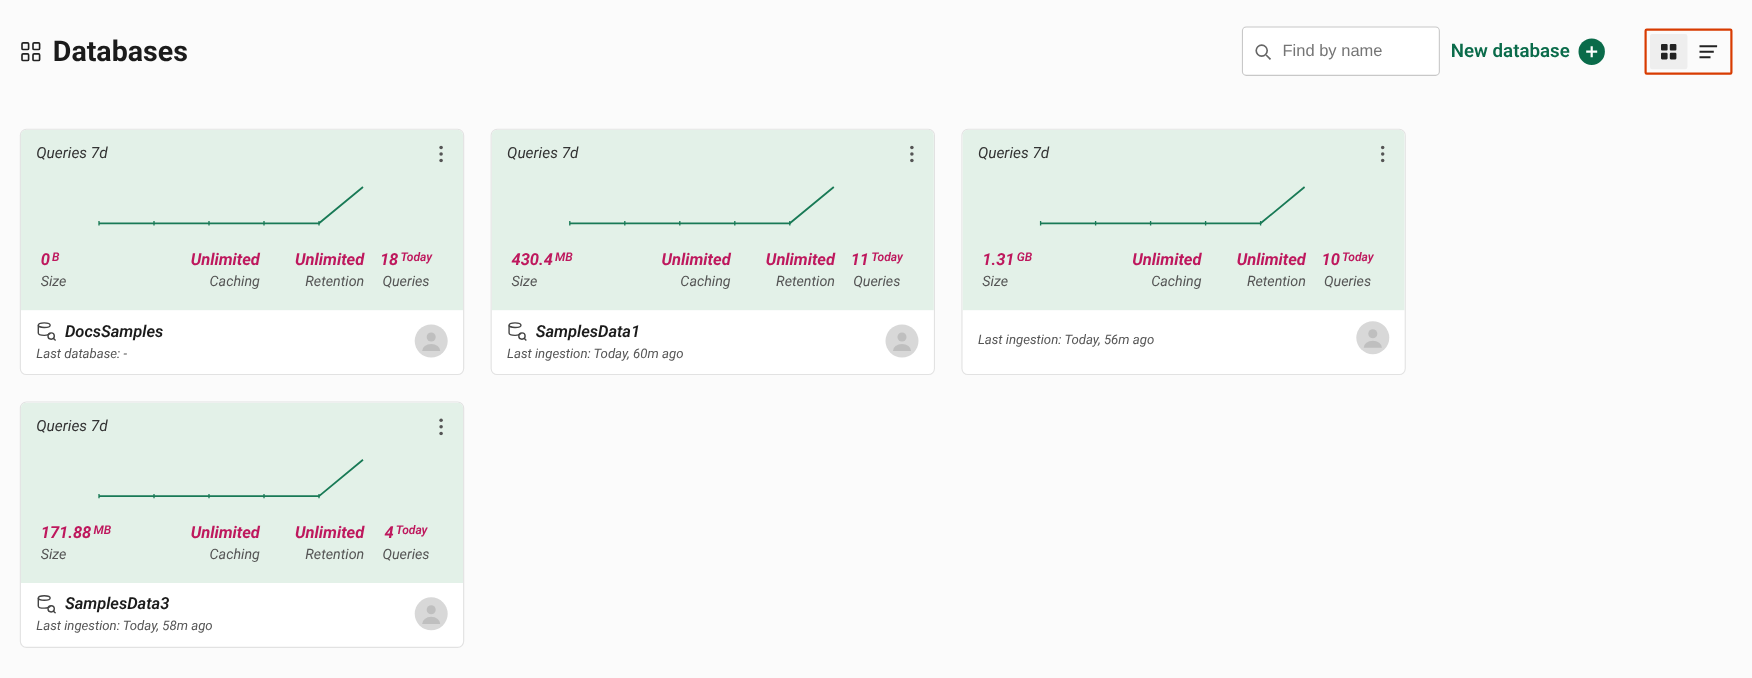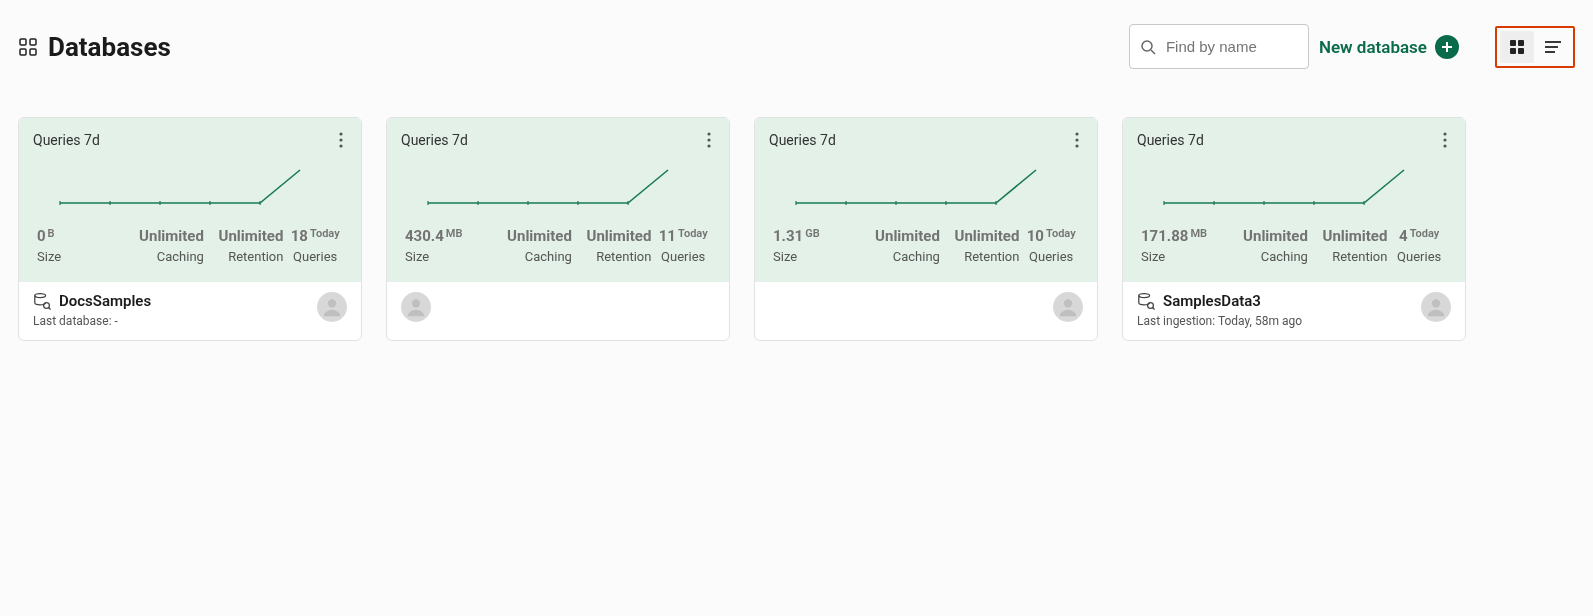--- a/index.html
+++ b/index.html
@@ -76,27 +76,28 @@
   .view-btn.active {
     background: #eee;
   }
 
   .cards {
     display: flex;
     flex-wrap: wrap;
     gap: 24px;
   }
   .card {
-    width: 344px;
+    width: 404px;
     border: 1px solid #e2e2e2;
     border-radius: 6px;
     background: #fff;
     overflow: hidden;
     display: flex;
     flex-direction: column;
+    font-style: italic;
   }
   .card-top {
     background: #e3f1e8;
     padding: 14px 14px 10px 14px;
     position: relative;
   }
   .kebab {
     position: absolute;
     top: 10px;
     right: 8px;
@@ -125,35 +126,36 @@
     gap: 4px;
     text-align: left;
     flex: 1;
   }
   .stat:first-child { padding-left: 4px; flex: 1.1; }
   .stat.center { align-items: flex-end; }
   .stat.right { align-items: center; text-align: left; flex:0.8;}
   .stat-val {
     font-size: 15px;
     font-weight: 700;
-    color: #737373;
+    color: #be185d;
     white-space: nowrap;
   }
   .stat-val .unit {
     font-size: 11px;
     font-weight: 600;
     margin-left: 2px;
     vertical-align: text-top;
   }
   .stat-label {
     font-size: 13px;
     color: #555;
   }
   .card-bottom {
     display: flex;
+    align-items: center;
     padding: 10px 14px 12px 14px;
   }
   .db-info {
     flex: 1;
   }
   .db-row {
     display: flex;
     align-items: center;
     gap: 8px;
   }
@@ -348,20 +350,34 @@
         </div>
         <div class="stat right">
           <div class="stat-val">
             <span>11</span><span class="unit">Today</span>
           </div>
           <div class="stat-label">Queries</div>
         </div>
       </div>
     </div>
     <div class="card-bottom">
+      <div class="db-info">
+        <div class="db-row">
+          <span>
+                <svg width="18" height="18" viewBox="0 0 20 20" fill="none" stroke="#444" stroke-width="1.4">
+  <ellipse cx="8" cy="4" rx="6" ry="2.3"></ellipse>
+  <path d="M2 4 v8 a6 2.3 0 0 0 12 0"></path>
+  <circle cx="15" cy="15" r="3.2"></circle>
+                  <line x1="17.2" y1="17.2" x2="19.5" y2="19.5"></line>
+</svg>
+              </span>
+          <span class="db-name">SamplesData1</span>
+        </div>
+        <div class="ingestion">Last ingestion: Today, 60m ago</div>
+      </div>
       <div class="avatar">
         <span>
               <svg width="22" height="22" viewBox="0 0 24 24" fill="#bfbfbf">
   <circle cx="12" cy="8" r="4.5"></circle>
                 <path d="M3 22 a9 7 0 0 1 18 0 z"></path>
 </svg>
             </span>
       </div>
     </div>
       </div>
@@ -407,20 +423,21 @@
         <div class="stat right">
           <div class="stat-val">
             <span>10</span><span class="unit">Today</span>
           </div>
           <div class="stat-label">Queries</div>
         </div>
       </div>
     </div>
     <div class="card-bottom">
       <div class="db-info">
+        <div class="ingestion">Last ingestion: Today, 56m ago</div>
       </div>
       <div class="avatar">
         <span>
               <svg width="22" height="22" viewBox="0 0 24 24" fill="#bfbfbf">
   <circle cx="12" cy="8" r="4.5"></circle>
                 <path d="M3 22 a9 7 0 0 1 18 0 z"></path>
 </svg>
             </span>
       </div>
     </div>

